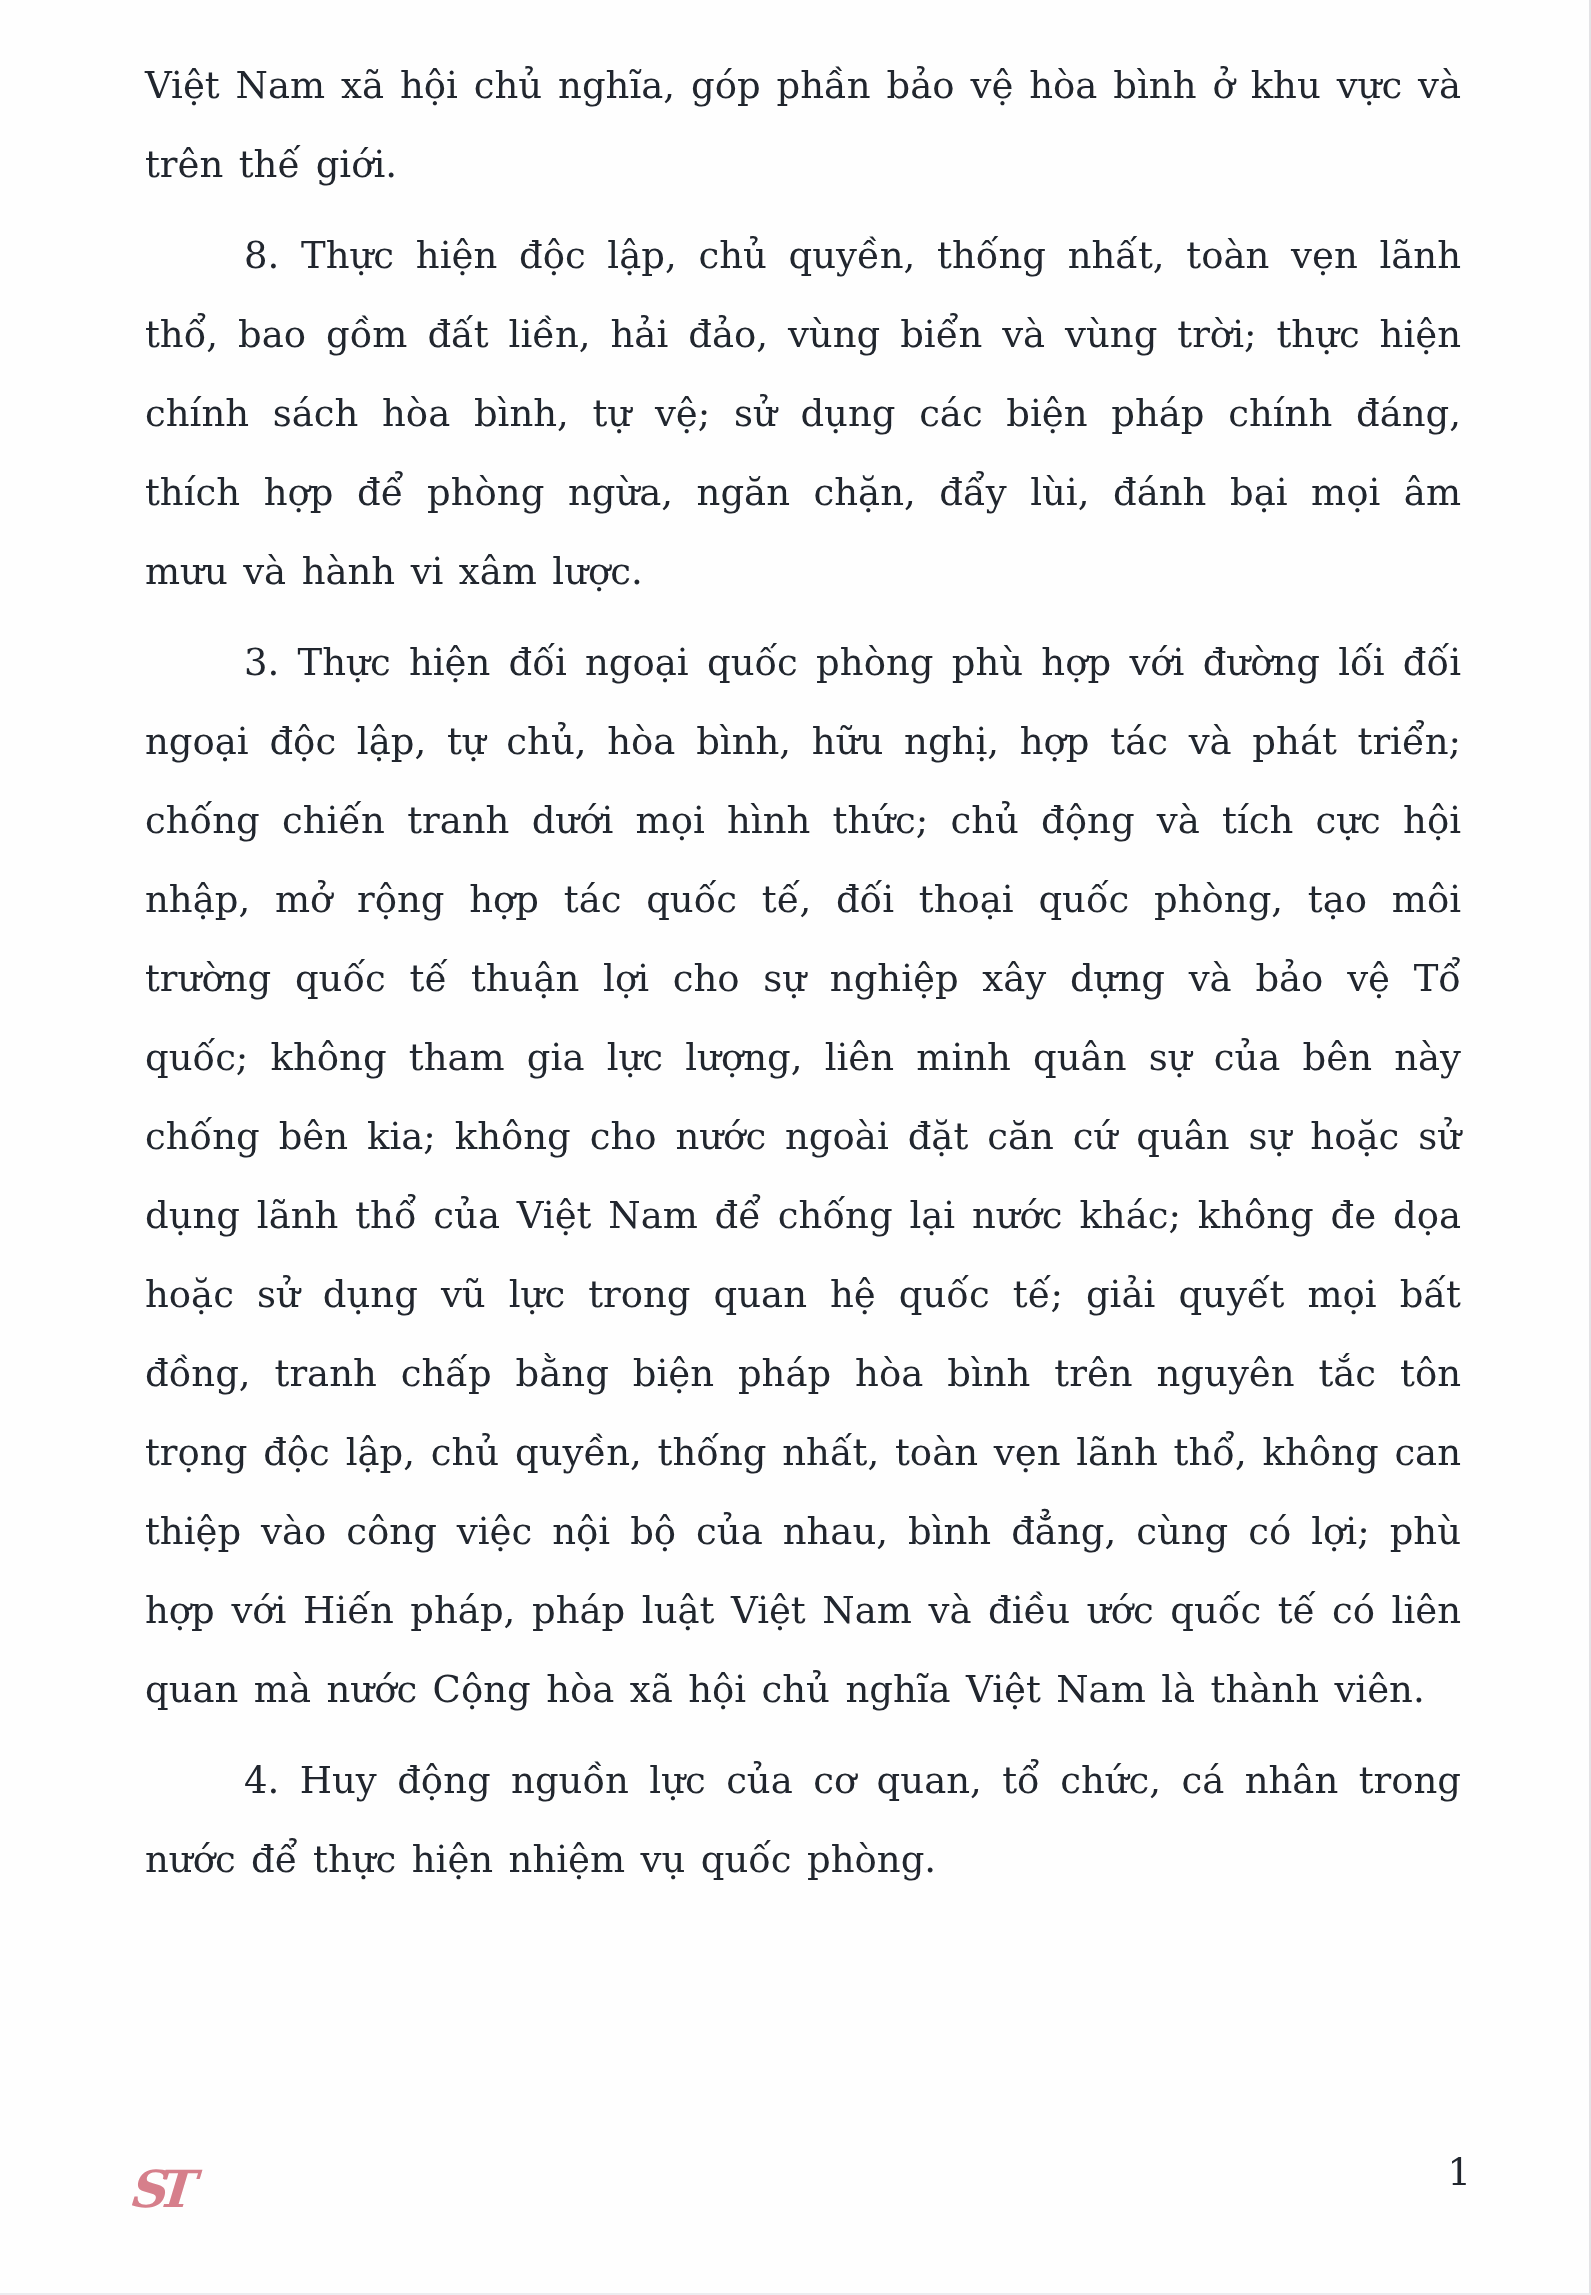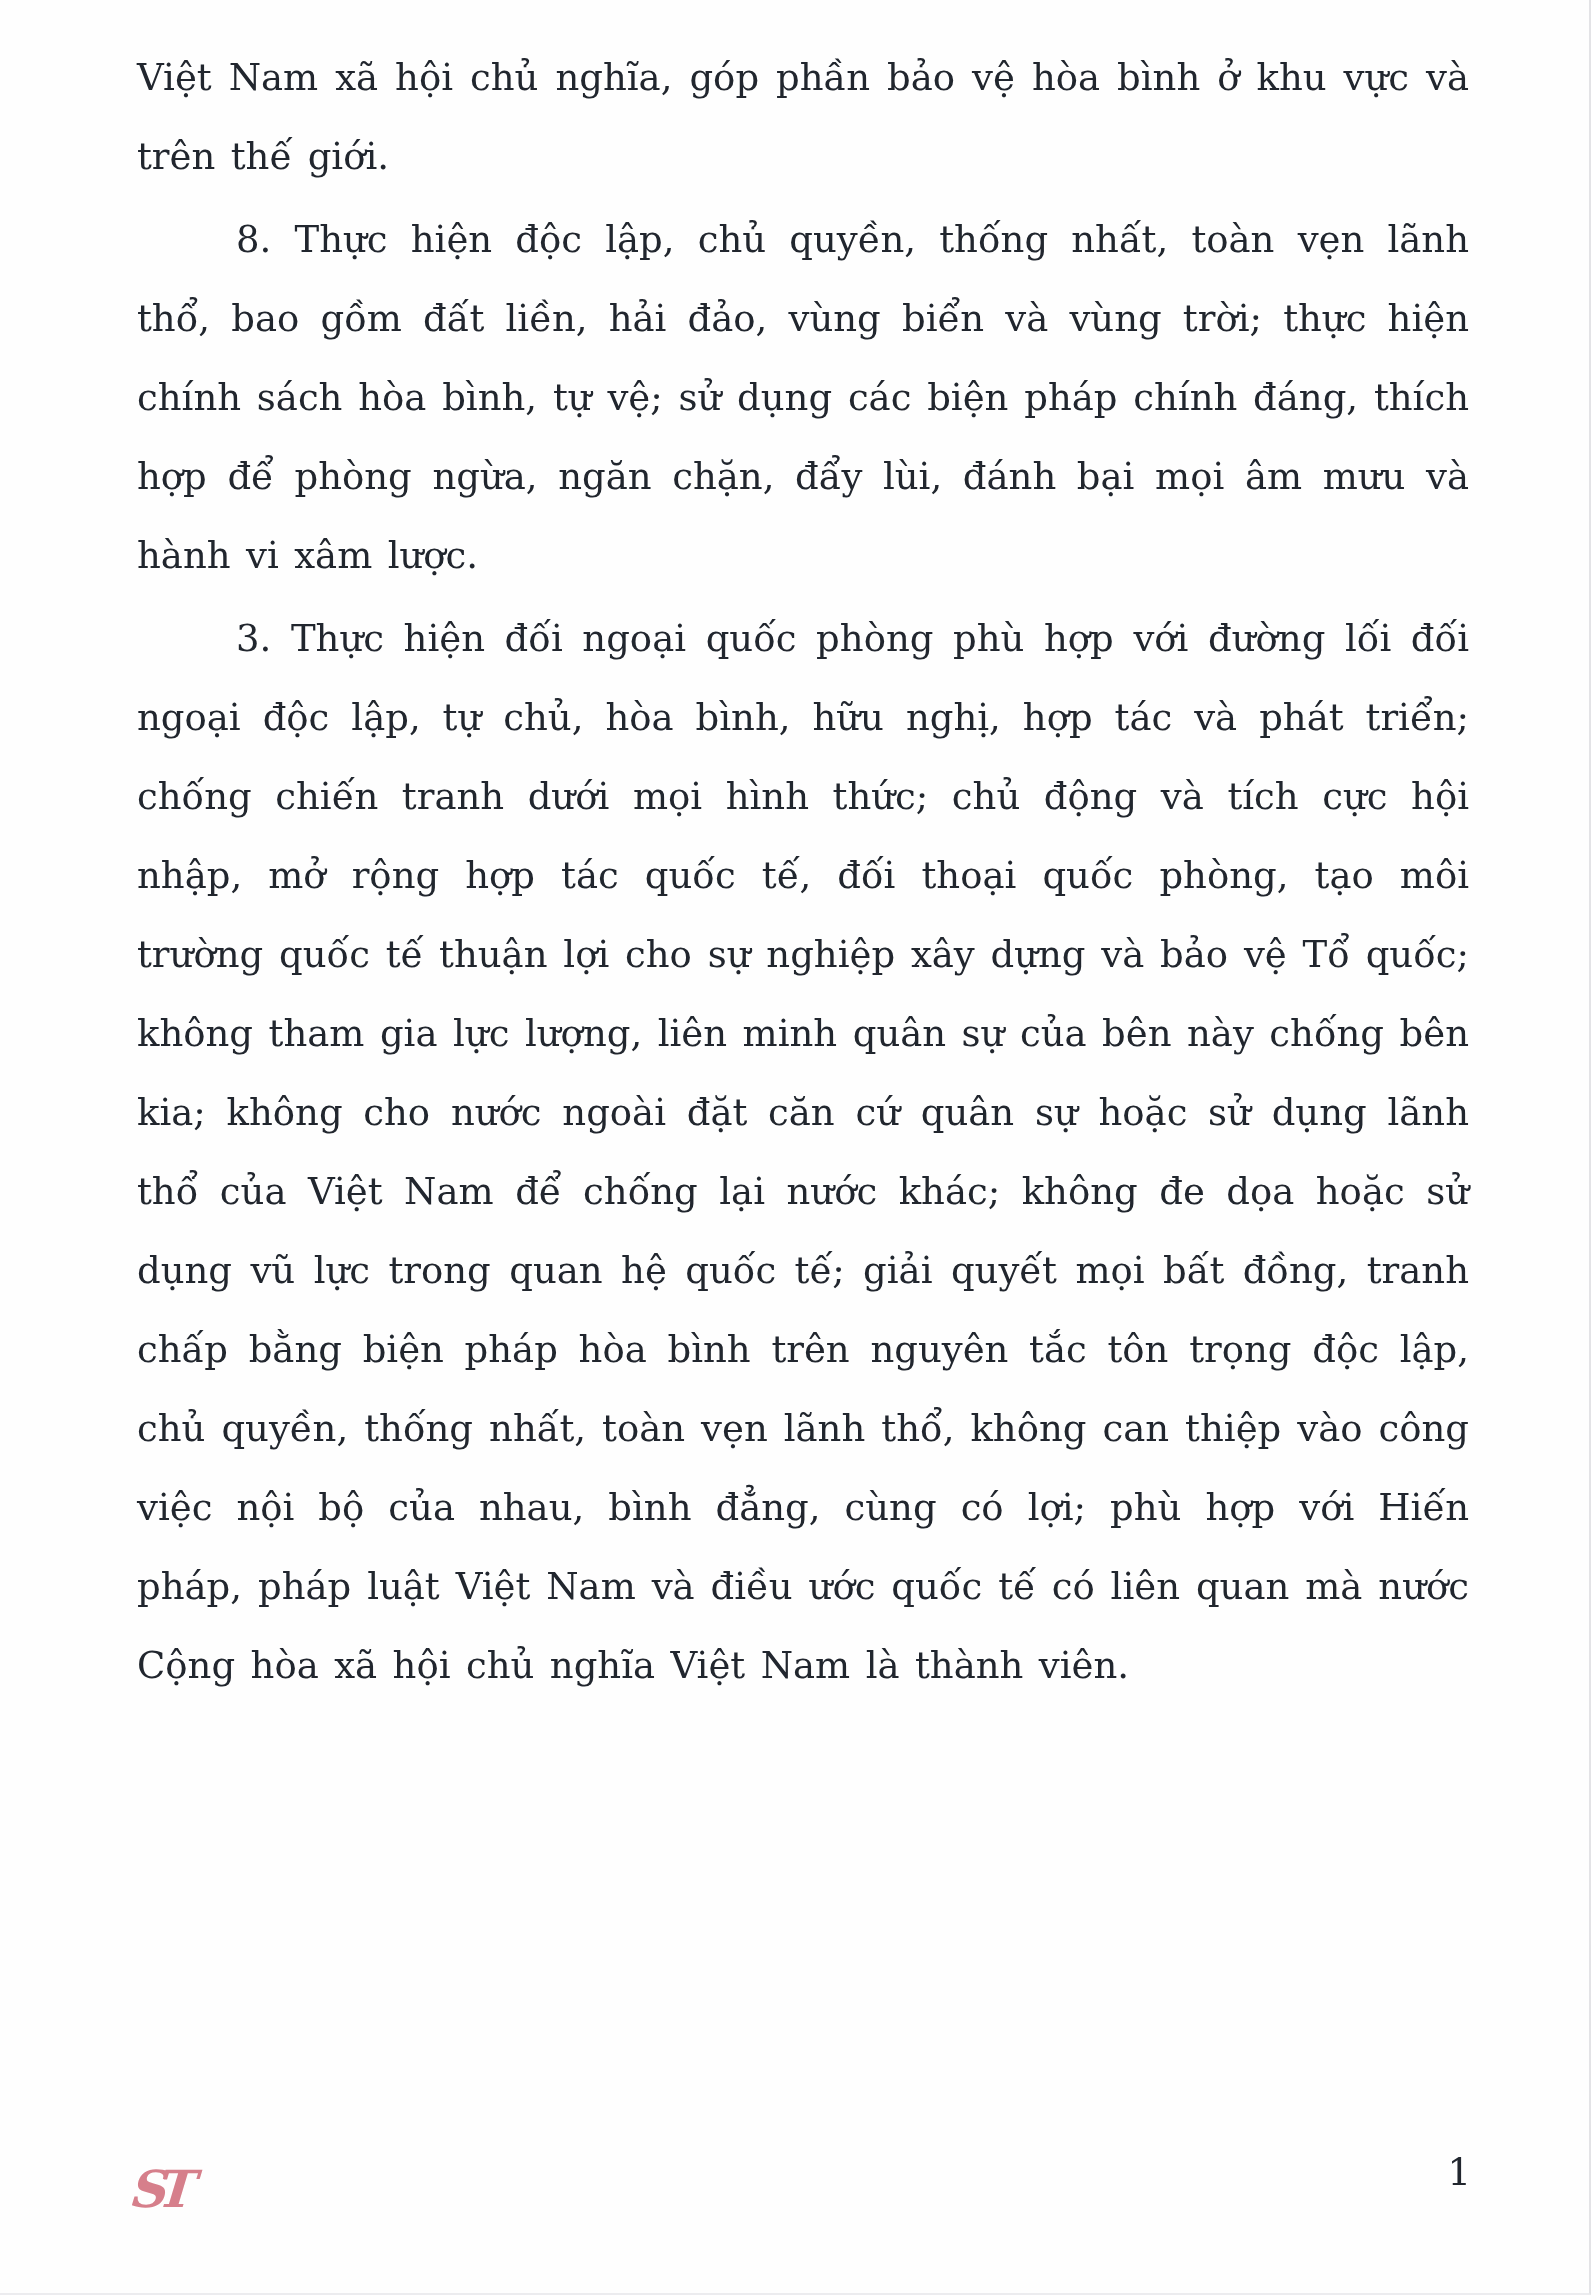--- a/index.html
+++ b/index.html
@@ -24,21 +24,21 @@
     top: 34px;
     left: 133px;
     width: 1340px;
     font-size: 37px;
     line-height: 79px;
     text-align: justify;
     text-justify: inter-word;
     word-spacing: 3.7px;
   }
   .para {
-    margin: 4px;
+    margin: 12px;
     padding: 0;
     text-indent: 99px;
   }
   .para.no-indent {
     text-indent: 0;
   }
   .footer {
     position: absolute;
     left: 133px;
     right: 118px;
@@ -68,20 +68,21 @@
 </style>
 </head>
 <body>
 
 <div class="page">
 
   <div class="content">
     <p class="para no-indent">Việt Nam xã hội chủ nghĩa, góp phần bảo vệ hòa bình ở khu vực và trên thế giới.</p>
     <p class="para">8. Thực hiện độc lập, chủ quyền, thống nhất, toàn vẹn lãnh thổ, bao gồm đất liền, hải đảo, vùng biển và vùng trời; thực hiện chính sách hòa bình, tự vệ; sử dụng các biện pháp chính đáng, thích hợp để phòng ngừa, ngăn chặn, đẩy lùi, đánh bại mọi âm mưu và hành vi xâm lược.</p>
     <p class="para">3. Thực hiện đối ngoại quốc phòng phù hợp với đường lối đối ngoại độc lập, tự chủ, hòa bình, hữu nghị, hợp tác và phát triển; chống chiến tranh dưới mọi hình thức; chủ động và tích cực hội nhập, mở rộng hợp tác quốc tế, đối thoại quốc phòng, tạo môi trường quốc tế thuận lợi cho sự nghiệp xây dựng và bảo vệ Tổ quốc; không tham gia lực lượng, liên minh quân sự của bên này chống bên kia; không cho nước ngoài đặt căn cứ quân sự hoặc sử dụng lãnh thổ của Việt Nam để chống lại nước khác; không đe dọa hoặc sử dụng vũ lực trong quan hệ quốc tế; giải quyết mọi bất đồng, tranh chấp bằng biện pháp hòa bình trên nguyên tắc tôn trọng độc lập, chủ quyền, thống nhất, toàn vẹn lãnh thổ, không can thiệp vào công việc nội bộ của nhau, bình đẳng, cùng có lợi; phù hợp với Hiến pháp, pháp luật Việt Nam và điều ước quốc tế có liên quan mà nước Cộng hòa xã hội chủ nghĩa Việt Nam là thành viên.</p>
+    <p class="para">4. Huy động nguồn lực của cơ quan, tổ chức, cá nhân trong nước để thực hiện nhiệm vụ quốc phòng.</p>
   </div>
 
   <div class="footer">
     <span class="publisher-logo">ST</span>
     <span class="page-number">1</span>
   </div>
 
 </div>
 
 

